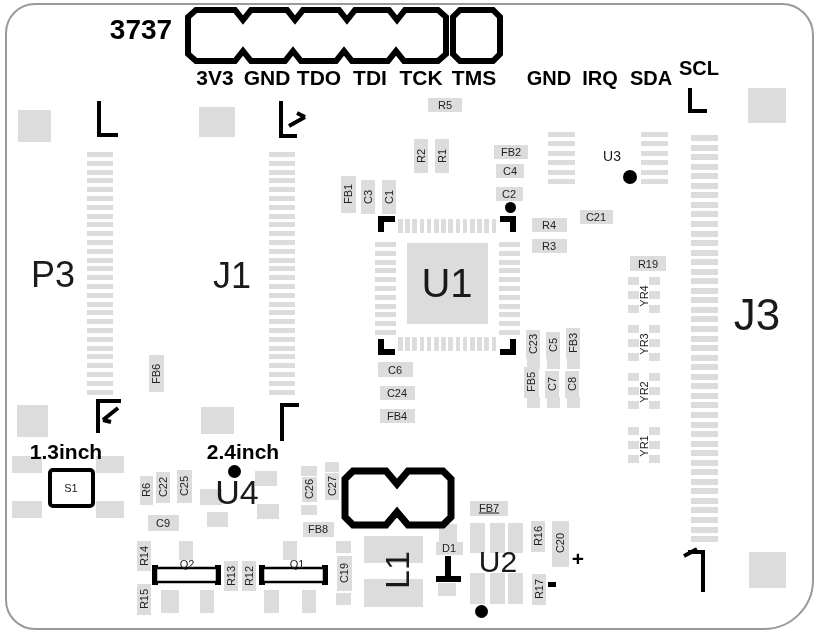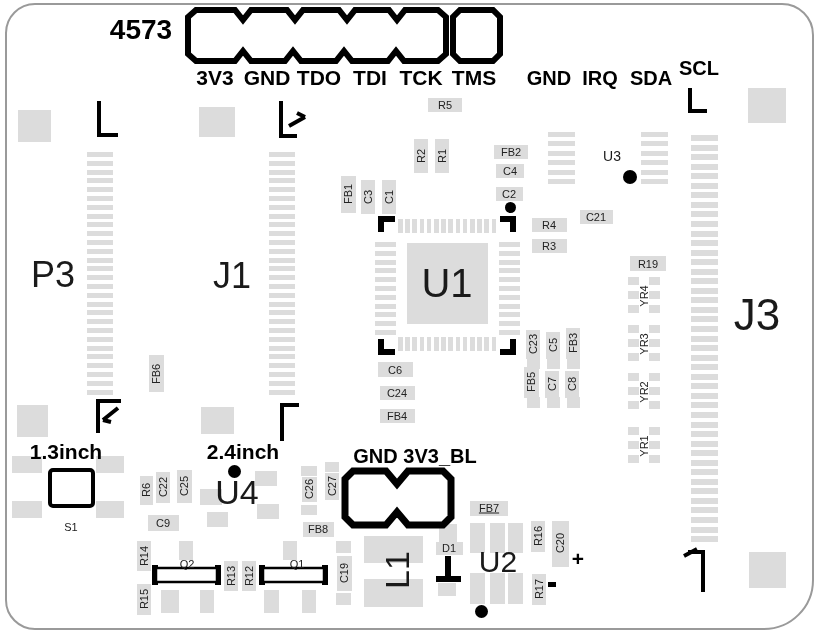--- a/index.html
+++ b/index.html
@@ -382,36 +382,35 @@
       <div class="sref" style="left: 187px; top: 564px;">Q2</div>
       <div class="sref" style="left: 297px; top: 564px;">Q1</div>
       <div class="lref" style="left: 53px; top: 275px; font-size: 36px;">P3</div>
       <div class="lref" style="left: 232px; top: 276px; font-size: 36px;">J1</div>
       <div class="lref" style="left: 757px; top: 315px; font-size: 44px;">J3</div>
       <div class="lref" style="left: 447px; top: 283px; font-size: 40px;">U1</div>
       <div class="lref" style="left: 612px; top: 156px; font-size: 14px;">U3</div>
       <div class="lref" style="left: 237px; top: 492px; font-size: 34px;">U4</div>
       <div class="lref" style="left: 498px; top: 562px; font-size: 30px;">U2</div>
       <div class="lref v" style="left: 397px; top: 570px; font-size: 34px;">L1</div>
-      <div class="lref" style="left: 71px; top: 488px; font-size: 11px; margin-top: 39px;">S1</div>
+      <div class="lref" style="left: 71px; top: 488px; font-size: 11px;">S1</div>
     </div>
 
-  <div class="silk-bold" style="left:141px;top:30px;font-size:28px;">4573</div>
+  <div class="silk-bold" style="left:141px;top:30px;font-size:28px;">3737</div>
 
   <div class="silk-bold" style="left:215px;top:77px;font-size:21px;">3V3</div>
   <div class="silk-bold" style="left:267px;top:77px;font-size:21px;">GND</div>
   <div class="silk-bold" style="left:319px;top:77px;font-size:21px;">TDO</div>
   <div class="silk-bold" style="left:370px;top:77px;font-size:21px;">TDI</div>
   <div class="silk-bold" style="left:421px;top:77px;font-size:21px;text-align:right;">TCK</div>
   <div class="silk-bold" style="left:474px;top:77px;font-size:21px;">TMS</div>
 
   <div class="silk-bold" style="left:549px;top:78px;font-size:20px;">GND</div>
   <div class="silk-bold" style="left:600px;top:78px;font-size:20px;">IRQ</div>
   <div class="silk-bold" style="left:651px;top:78px;font-size:20px;">SDA</div>
   <div class="silk-bold" style="left:699px;top:68px;font-size:20px;">SCL</div>
 
-  <div class="silk-bold" style="left:415px;top:456px;font-size:20px;">GND 3V3_BL</div>
 
   <div class="silk-bold" style="left:66px;top:451px;font-size:21px;">1.3inch</div>
   <div class="silk-bold" style="left:243px;top:451px;font-size:21px;">2.4inch</div>
 
   <div class="silk-bold" style="left:578px;top:558px;font-size:21px;">+</div>
 </div>
 
 </body></html>

